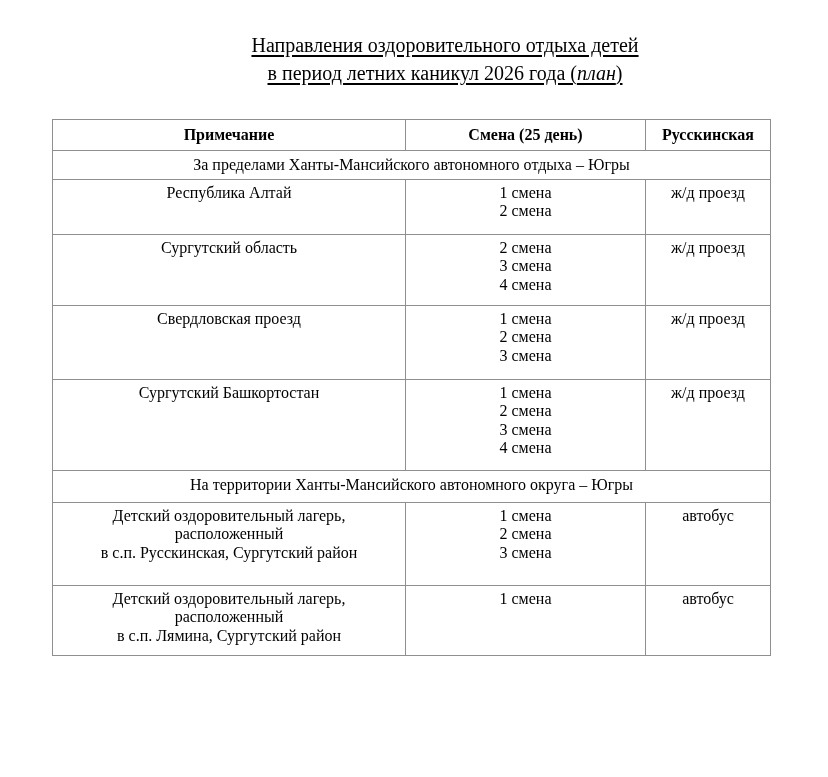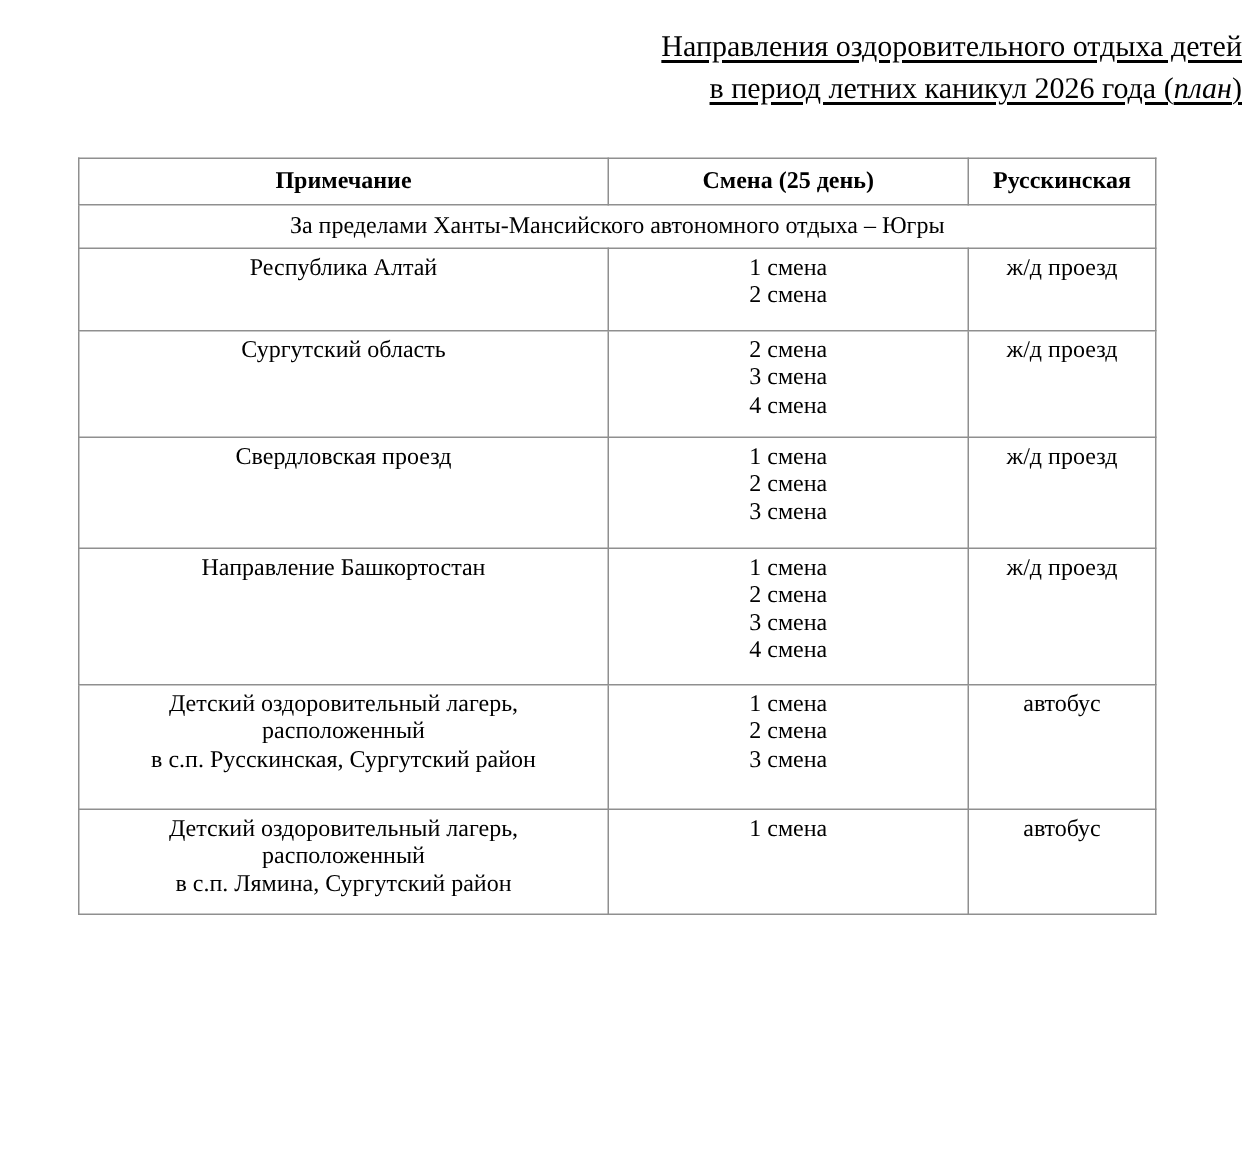--- a/index.html
+++ b/index.html
@@ -11,23 +11,23 @@
     font-family: "Liberation Serif", serif;
     color: #000000;
   }
   .page {
     position: relative;
     width: 828px;
     height: 777px;
     overflow: hidden;
   }
   .doc-title {
-    margin-top: 17px;
+    margin-top: 31px;
     padding-left: 62px; 
-    text-align: right;
+    text-align: center;
     font-size: 20px;
     line-height: 28px;
     font-weight: normal;
   }
   .title-line {
     text-decoration: underline;
     text-underline-offset: 3px;
   }
   .italic { font-style: italic; }
 
@@ -115,29 +115,32 @@
 
     <tr class="rh-r3">
       <td class="multiline">Свердловская проезд</td>
       <td class="multiline">1 смена
 2 смена
 3 смена</td>
       <td>ж/д проезд</td>
     </tr>
 
     <tr class="rh-r4">
-      <td class="multiline">Направление Башкортостан</td>
+      <td class="multiline">Сургутский Башкортостан</td>
       <td class="multiline">1 смена
 2 смена
 3 смена
 4 смена</td>
       <td>ж/д проезд</td>
     </tr>
 
 
+    <tr class="rh-section2">
+      <td colspan="3" class="section-cell">На территории Ханты-Мансийского автономного округа – Югры</td>
+    </tr>
 
     <tr class="rh-r6">
       <td class="multiline">Детский оздоровительный лагерь,
 расположенный
 в с.п. Русскинская, Сургутский район</td>
       <td class="multiline">1 смена
 2 смена
 3 смена</td>
       <td>автобус</td>
     </tr>

